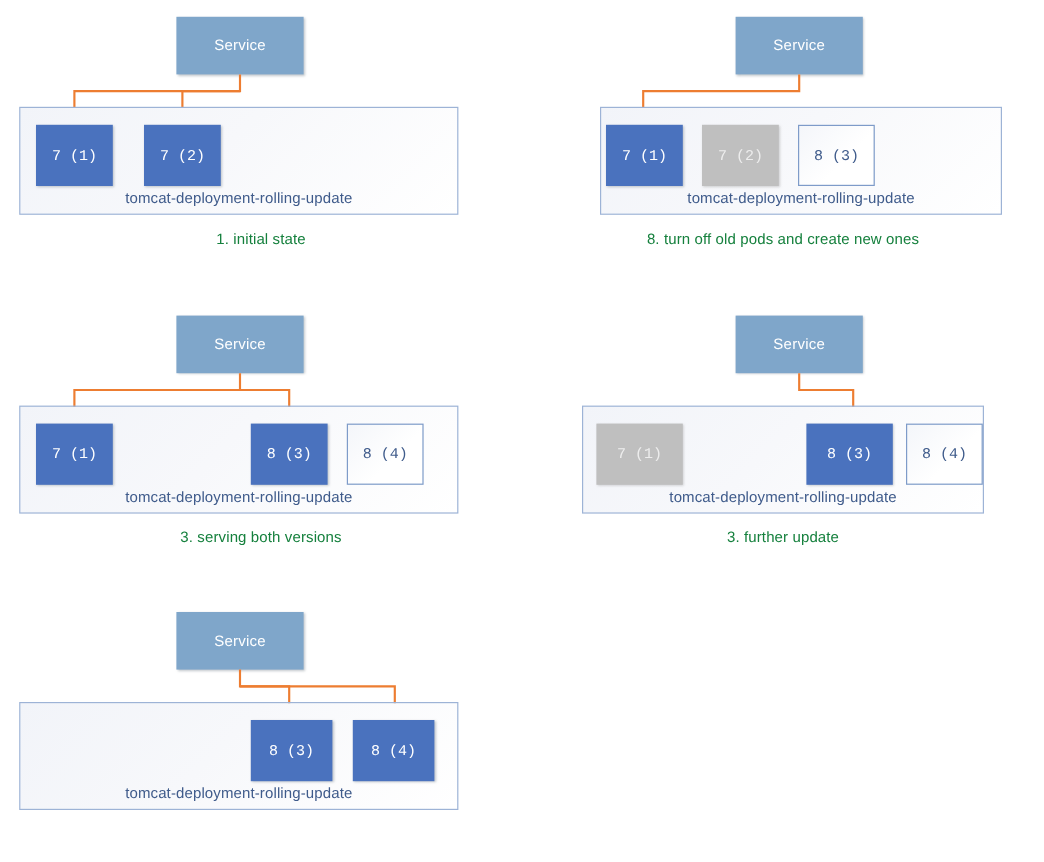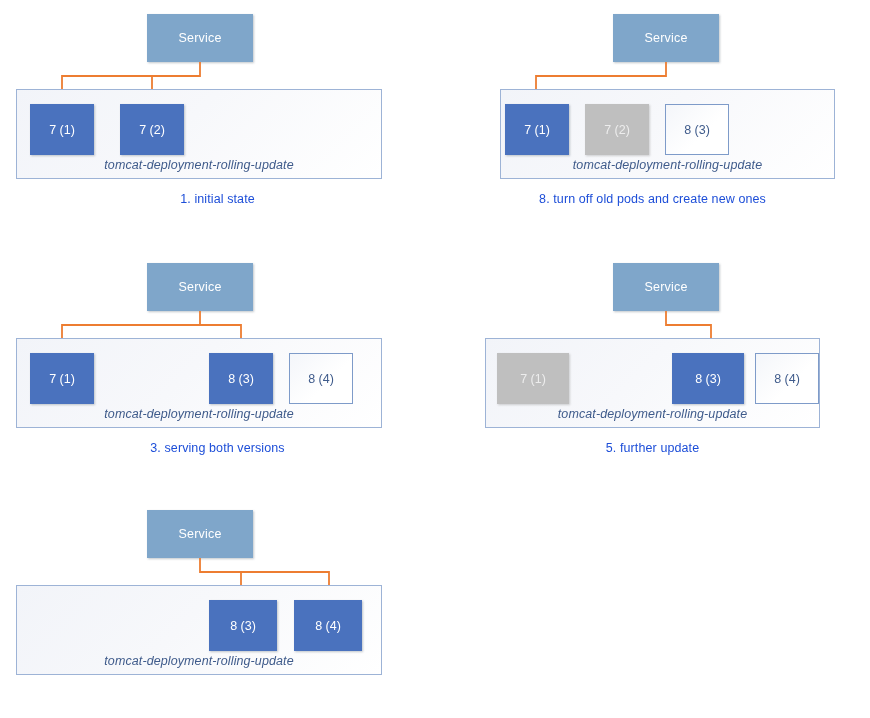--- a/index.html
+++ b/index.html
@@ -50,31 +50,31 @@
   }
   .deployment-label {
     position: absolute;
     left: 0;
     right: 0;
     bottom: 6px;
     text-align: center;
     font-size: 12.5px;
     color: #3F5B8B;
     letter-spacing: 0.1px;
-    font-style: italic;
   }
 
   
   .pod {
     position: absolute;
     display: flex;
     align-items: center;
     justify-content: center;
     font-size: 12.5px;
     box-sizing: border-box;
+    font-family: Liberation Mono, monospace;
   }
   .pod.active {
     background: #4A72BE;
     color: #ffffff;
     box-shadow: 1px 1px 2px rgba(120,130,140,0.45);
   }
   .pod.terminating {
     background: #BFBFBF;
     color: #EDEDED;
     box-shadow: 1px 1px 2px rgba(140,140,140,0.4);
@@ -85,21 +85,21 @@
     border: 1px solid #7E9BC9;
   }
 
   
   .caption {
     position: absolute;
     left: 0;
     right: 0;
     text-align: center;
     font-size: 12.5px;
-    color: #1d4ed8;
+    color: #15803d;
     letter-spacing: 0.1px;
   }
 
   
   .connector {
     position: absolute;
     left: 0;
     top: 0;
     width: 435px;
     height: 238px;
@@ -224,21 +224,21 @@
     <div class="pod terminating" style="left:62px; top:108px; width:72px; height:51px;">
       <span>7 (1)</span>
     </div>
     <div class="pod active" style="left:237px; top:108px; width:72px; height:51px;">
       <span>8 (3)</span>
     </div>
     <div class="pod pending" style="left:320px; top:108px; width:64px; height:51px;">
       <span>8 (4)</span>
     </div>
 
-    <div class="caption" style="top:196px;">5. further update</div>
+    <div class="caption" style="top:196px;">3. further update</div>
   </div>
 
   <div class="panel" style="left:0px; top:490px;">
 
     <div class="service-box" style="left:147px; top:20px; width:106px; height:48px;">
       <span>Service</span>
     </div>
 
     <svg class="connector" viewBox="0 0 435 238">
       <path d="M200,68 L200,82 L241,82 L241,98"></path>

